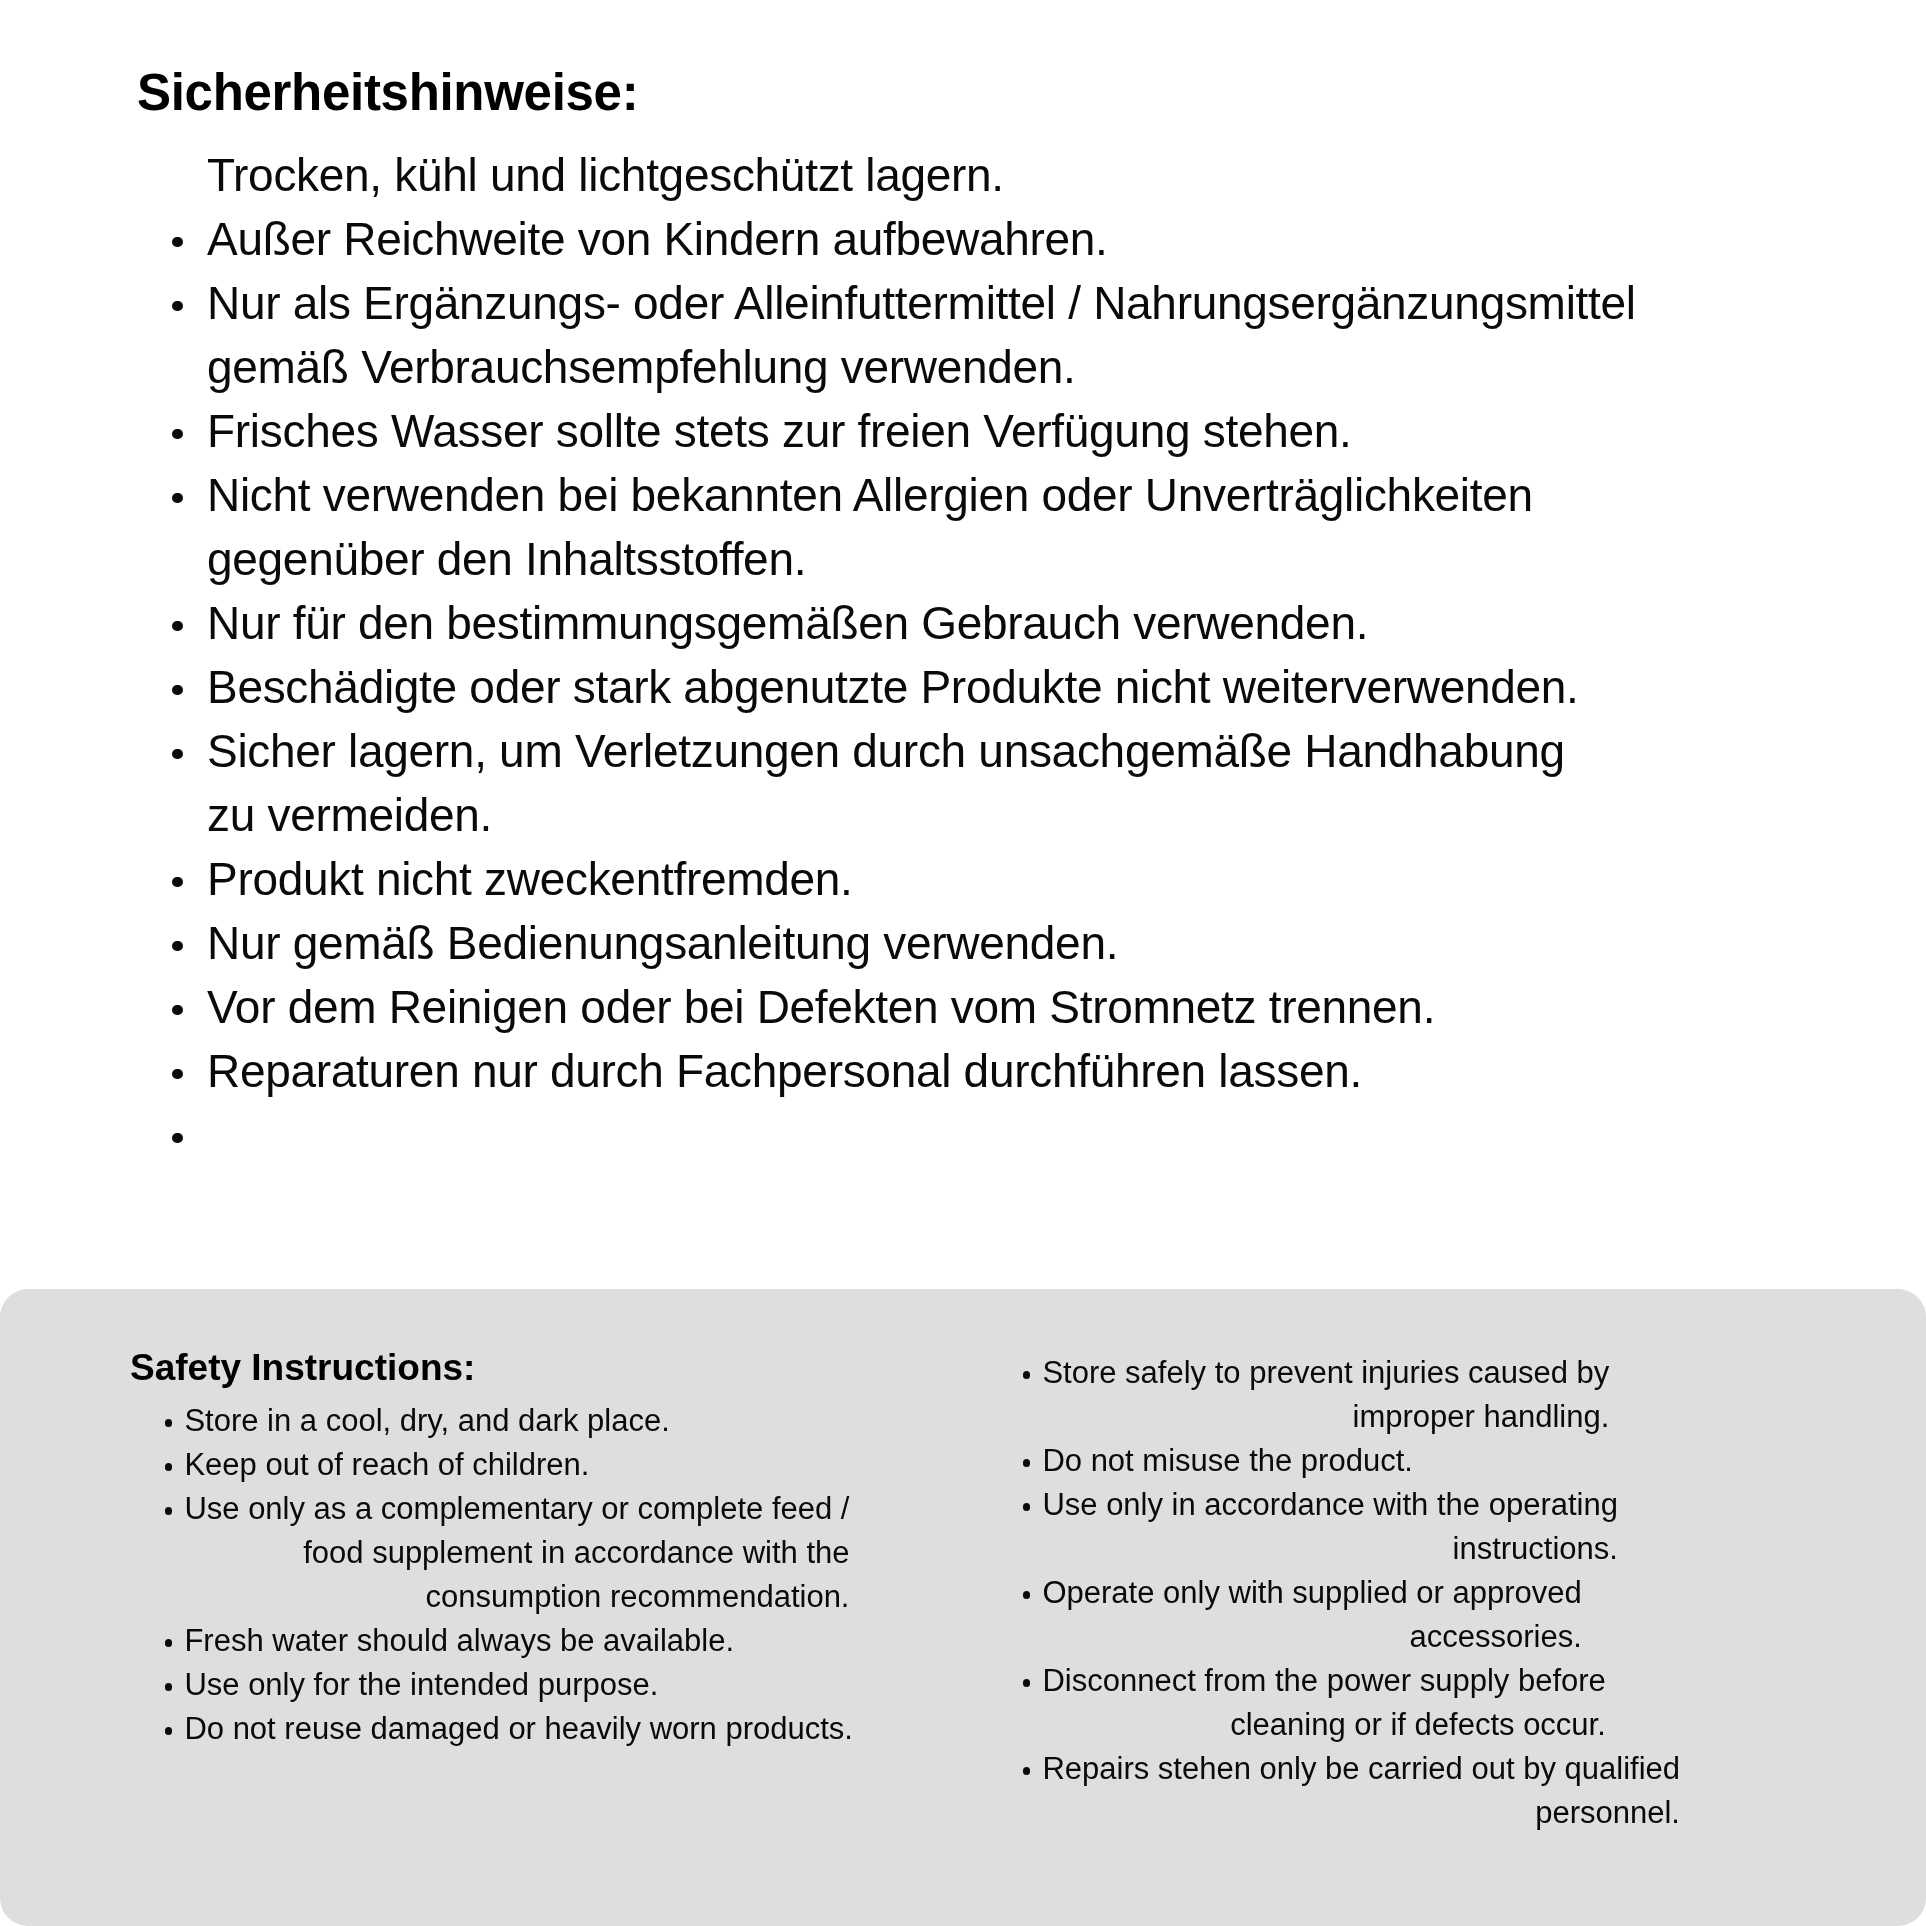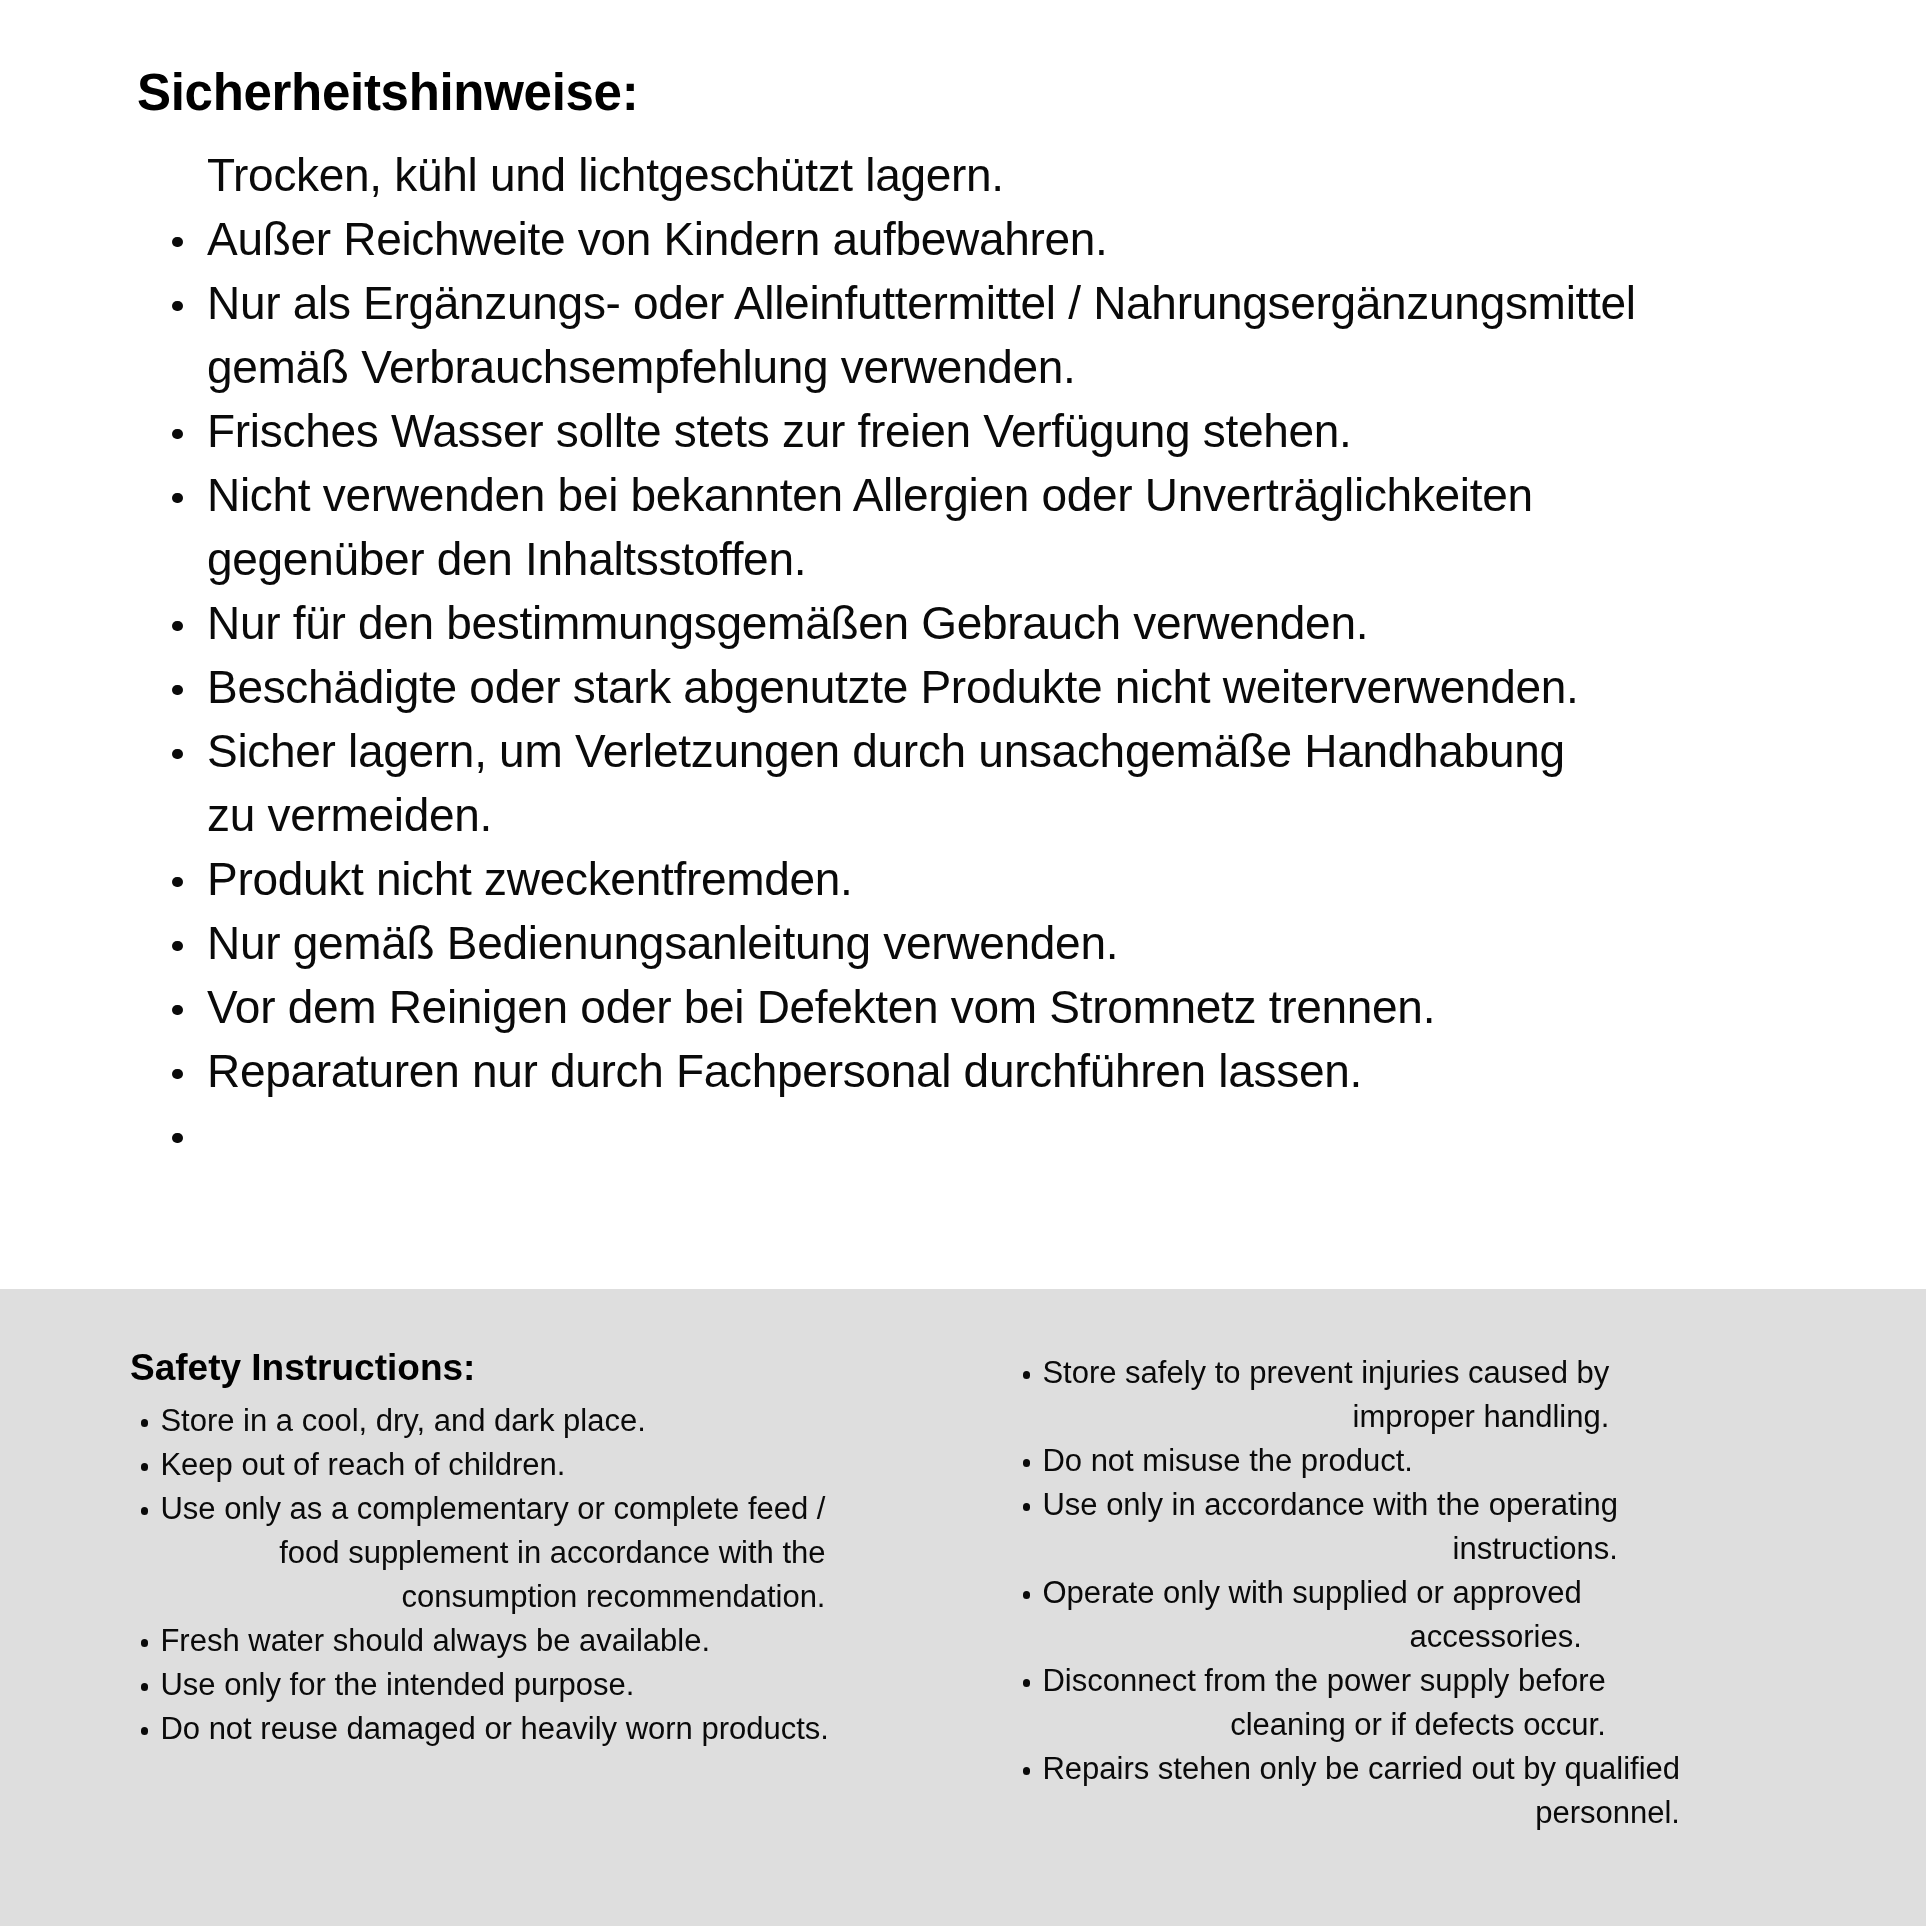--- a/index.html
+++ b/index.html
@@ -66,37 +66,38 @@
   }
 
   
   .en-section {
     position: absolute;
     left: 0;
     top: 1289px;
     width: 1926px;
     height: 637px;
     background: #dedede;
+    border-radius: 28px;
   }
   .en-title {
     position: absolute;
     left: 130px;
     top: 56px;
     margin: 0;
     font-size: 37px;
     line-height: 45px;
     font-weight: 700;
     color: #000000;
     white-space: nowrap;
   }
   .en-list {
     position: absolute;
   }
   .en-list-left {
-    left: 136px;
+    left: 160px;
     top: 110px;
     width: 854px;
   }
   .en-list-right {
     left: 1018px;
     top: 62px;
     width: 854px;
   }
   .en-list li {
     display: flex;

